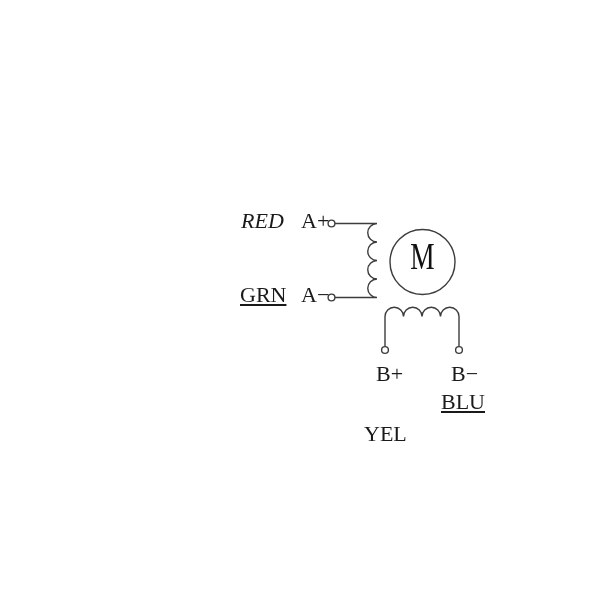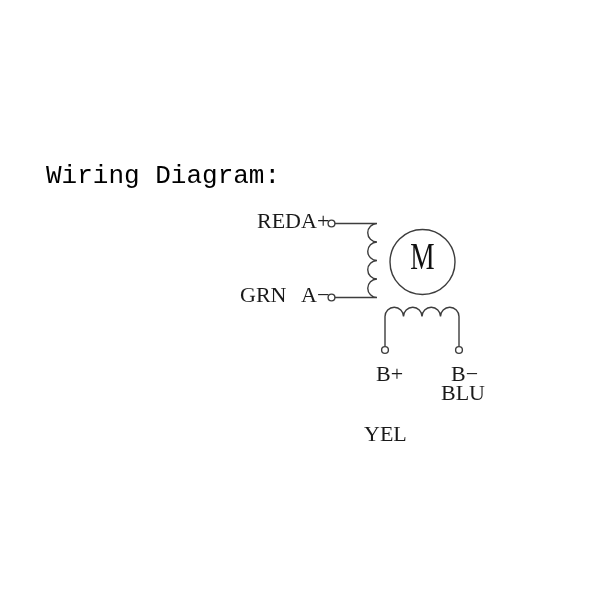--- a/index.html
+++ b/index.html
@@ -27,28 +27,28 @@
     white-space: pre;
   }
   .lbl {
     position: absolute;
     font-family: "Liberation Serif", serif;
     font-size: 22px;
     line-height: 1;
     color: #1a1a1a;
     white-space: pre;
   }
-  .lbl-red  { left: 257px; top: 210px; }
+  .lbl-red  { left: 241px; top: 210px; font-style: italic; }
   .lbl-aplus  { left: 301px; top: 210px; }
-  .lbl-grn  { left: 240px; top: 284px; }
+  .lbl-grn  { left: 240px; top: 284px; text-decoration: underline; }
   .lbl-aminus { left: 301px; top: 284px; }
   .lbl-bplus  { left: 376px; top: 363px; }
   .lbl-bminus { left: 451px; top: 363px; }
   .lbl-yel  { left: 364px; top: 391px; margin-top: 32px; }
-  .lbl-blu  { left: 441px; top: 382px; }
+  .lbl-blu  { left: 441px; top: 391px; text-decoration: underline; }
   .motor-label {
     position: absolute;
     left: 402px;
     top: 236.5px;
     width: 41px;
     text-align: center;
     font-family: "Liberation Serif", serif;
     font-size: 38px;
     line-height: 1;
     color: #111111;
@@ -80,21 +80,20 @@
 
       <circle cx="422.5" cy="262" r="32.5"></circle>
 
       <circle cx="331.5" cy="223.5" r="3.4" fill="#ffffff"></circle>
       <circle cx="331.5" cy="297.5" r="3.4" fill="#ffffff"></circle>
       <circle cx="385" cy="350" r="3.4" fill="#ffffff"></circle>
       <circle cx="459" cy="350" r="3.4" fill="#ffffff"></circle>
     </g>
   </svg>
 
-  <div class="title">Wiring Diagram:</div>
 
   <div class="lbl lbl-red">RED</div>
   <div class="lbl lbl-aplus">A+</div>
 
   <div class="lbl lbl-grn">GRN</div>
   <div class="lbl lbl-aminus">A−</div>
 
   <div class="motor-label">M</div>
 
   <div class="lbl lbl-bplus">B+</div>

